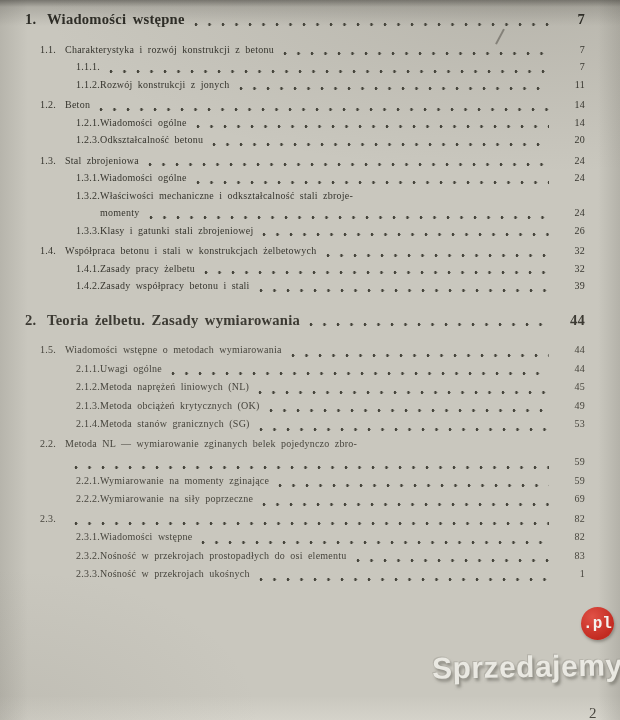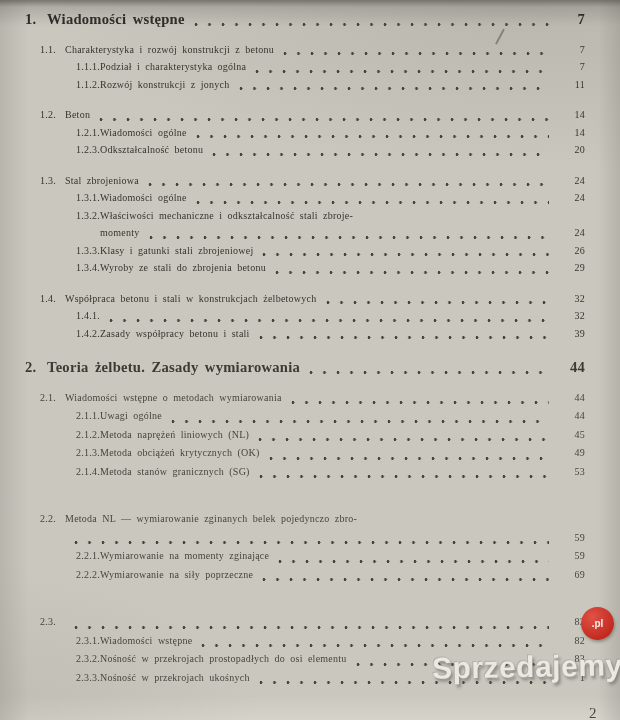--- a/index.html
+++ b/index.html
@@ -19,22 +19,22 @@
       linear-gradient(0deg, rgba(235,233,226,0.35) 0px, rgba(235,233,226,0) 24px),
       #c9c7be;
   }
   .toc{
     position:relative;
     padding:11px 35px 0 25px;
     color:#36352e;
   }
   .row{display:flex;line-height:17.5px;font-size:10px;letter-spacing:0.25px;word-spacing:2.5px;}
   .row.s2{line-height:18.5px;color:#47453d;}
-  .gap-sm{margin-top:13px;}
-  .gap-md{margin-top:29px;}
+  .gap-sm{margin-top:3px;}
+  .gap-md{margin-top:1px;}
   .gap-lg{margin-top:16px;}
   .l1{font-weight:bold;font-size:14.6px;margin-bottom:12px;color:#2e2d27;}
   .l1.s2{color:#3c3a33;}
   .l2{margin-left:15px;}
   .l3{margin-left:37px;}
   .num{flex:none;}
   .l1 .num{width:22px;}
   .l2 .num{width:25px;}
   .l3 .num{width:38px;text-align:right;}
   .lines{flex:1;min-width:0;}
@@ -59,22 +59,22 @@
     font-family:"Liberation Sans","DejaVu Sans",sans-serif;
     font-weight:bold;font-size:30px;letter-spacing:0.5px;
     color:rgba(238,237,231,0.95);
     text-shadow:-1px -1px 0 rgba(150,147,138,0.35), 2px 3px 3px rgba(105,103,95,0.6), 0 0 1px rgba(130,128,120,0.5);
     transform:rotate(-1deg);
   }
   .wm-badge{
     position:absolute;left:149px;top:-41px;width:33px;height:33px;border-radius:50%;
     background:radial-gradient(circle at 35% 30%, #e05146, #c22a20 72%);
     box-shadow:1px 2px 3px rgba(90,88,80,0.5);
-    color:#f5f2ee;font-family:Liberation Sans, sans-serif;
-    font-weight:bold;font-size:10px;
+    color:#f5f2ee;font-family:Liberation Mono, monospace;
+    font-weight:bold;font-size:16px;
     display:flex;align-items:center;justify-content:center;
   }
   .partial-digit{
     position:absolute;left:589px;top:705px;
     font-size:15px;color:#4a4841;
   }
 </style>
 </head>
 <body>
 
@@ -98,21 +98,20 @@
             <span class="title">Charakterystyka i rozwój konstrukcji z betonu</span>
             <span class="leader"></span>
             <span class="pagenum">7</span>
           </div>
         </div>
       </div>
       <div class="row l3">
         <span class="num">1.1.1.</span>
         <div class="lines">
           <div class="line">
-            <span class="title">Podział i charakterystyka ogólna</span>
             <span class="leader"></span>
             <span class="pagenum">7</span>
           </div>
         </div>
       </div>
       <div class="row l3">
         <span class="num">1.1.2.</span>
         <div class="lines">
           <div class="line">
             <span class="title">Rozwój konstrukcji z jonych</span>
@@ -187,44 +186,35 @@
       <div class="row l3">
         <span class="num">1.3.3.</span>
         <div class="lines">
           <div class="line">
             <span class="title">Klasy i gatunki stali zbrojeniowej</span>
             <span class="leader"></span>
             <span class="pagenum">26</span>
           </div>
         </div>
       </div>
-      <div class="row l3">
-        <span class="num">1.3.4.</span>
-        <div class="lines">
-          <div class="line">
-            <span class="title">Wyroby ze stali do zbrojenia betonu</span>
-            <span class="leader"></span>
-            <span class="pagenum">29</span>
-          </div>
-        </div>
-      </div>
       <div class="row l2 gap-sm">
         <span class="num">1.4.</span>
         <div class="lines">
           <div class="line">
             <span class="title">Współpraca betonu i stali w konstrukcjach żelbetowych</span>
             <span class="leader"></span>
             <span class="pagenum">32</span>
           </div>
         </div>
       </div>
       <div class="row l3">
         <span class="num">1.4.1.</span>
         <div class="lines">
           <div class="line">
+            <span class="title">Zasady pracy żelbetu</span>
             <span class="leader"></span>
             <span class="pagenum">32</span>
           </div>
         </div>
       </div>
       <div class="row l3">
         <span class="num">1.4.2.</span>
         <div class="lines">
           <div class="line">
             <span class="title">Zasady współpracy betonu i stali</span>
@@ -237,21 +227,21 @@
         <span class="num">2.</span>
         <div class="lines">
           <div class="line">
             <span class="title">Teoria żelbetu. Zasady wymiarowania</span>
             <span class="leader"></span>
             <span class="pagenum">44</span>
           </div>
         </div>
       </div>
       <div class="row l2 s2">
-        <span class="num">2.1.</span>
+        <span class="num">1.5.</span>
         <div class="lines">
           <div class="line">
             <span class="title">Wiadomości wstępne o metodach wymiarowania</span>
             <span class="leader"></span>
             <span class="pagenum">44</span>
           </div>
         </div>
       </div>
       <div class="row l3 s2">
         <span class="num">2.1.1.</span>

